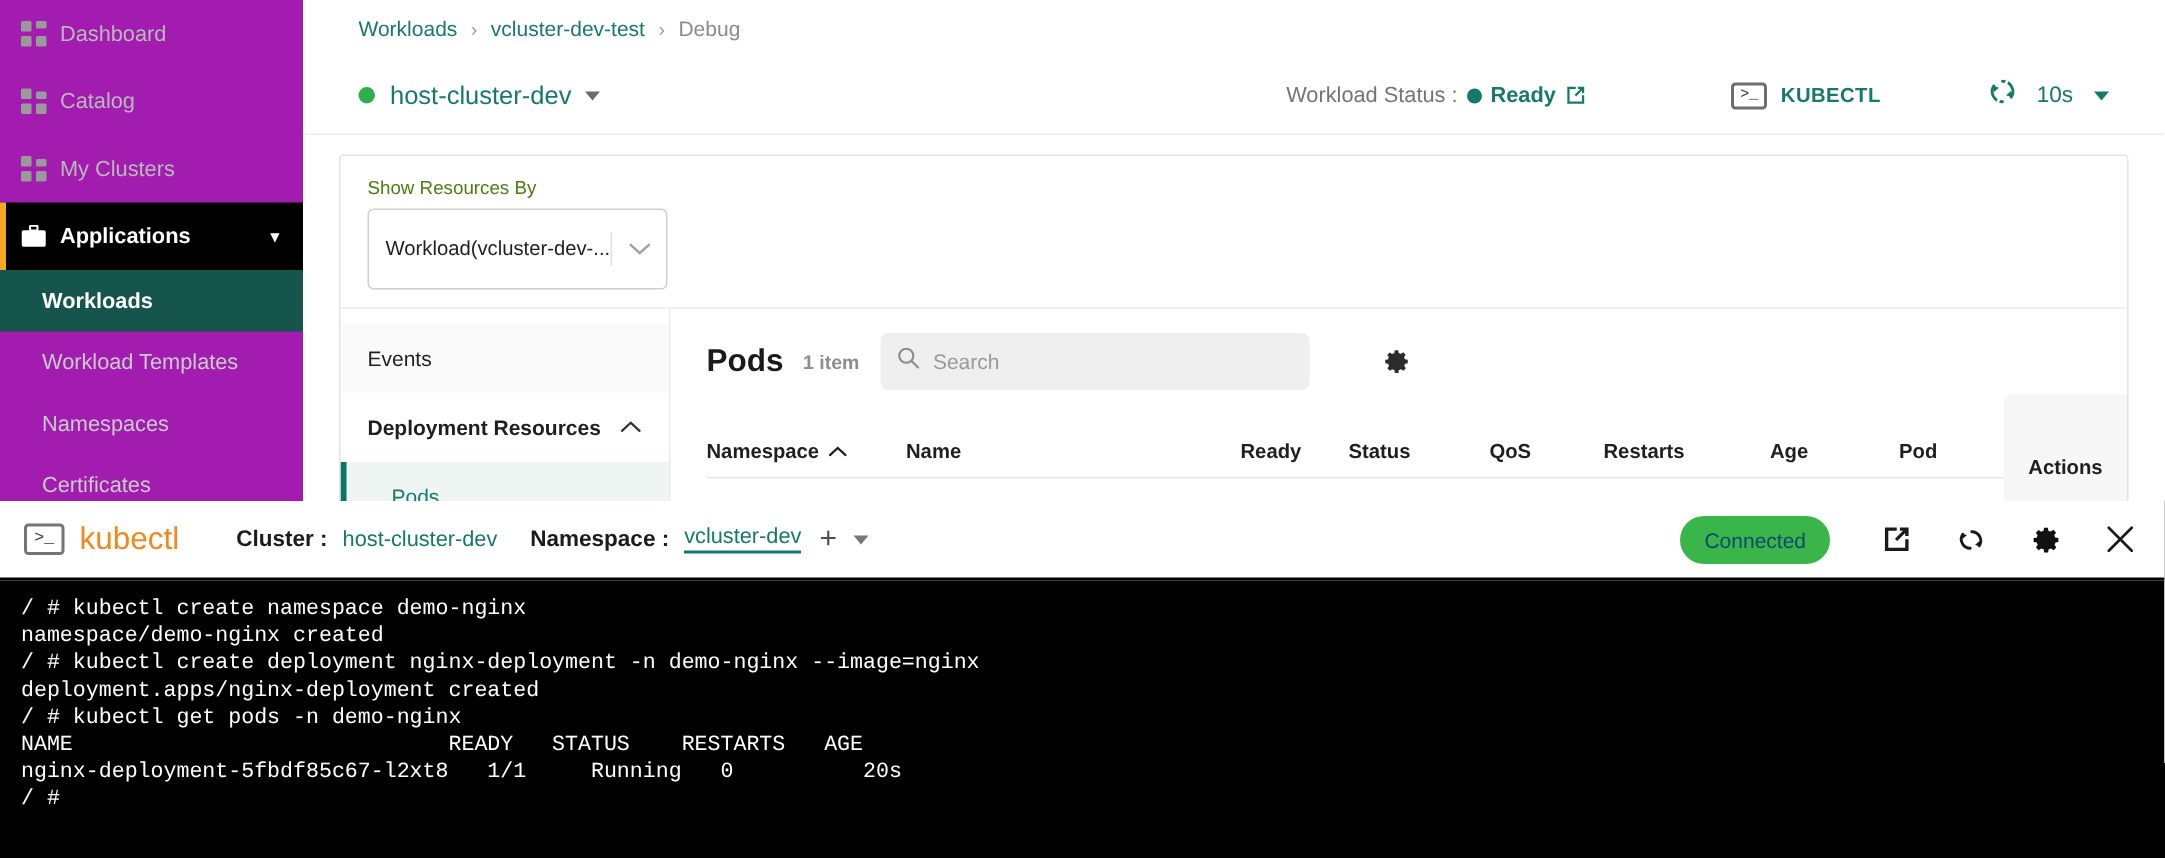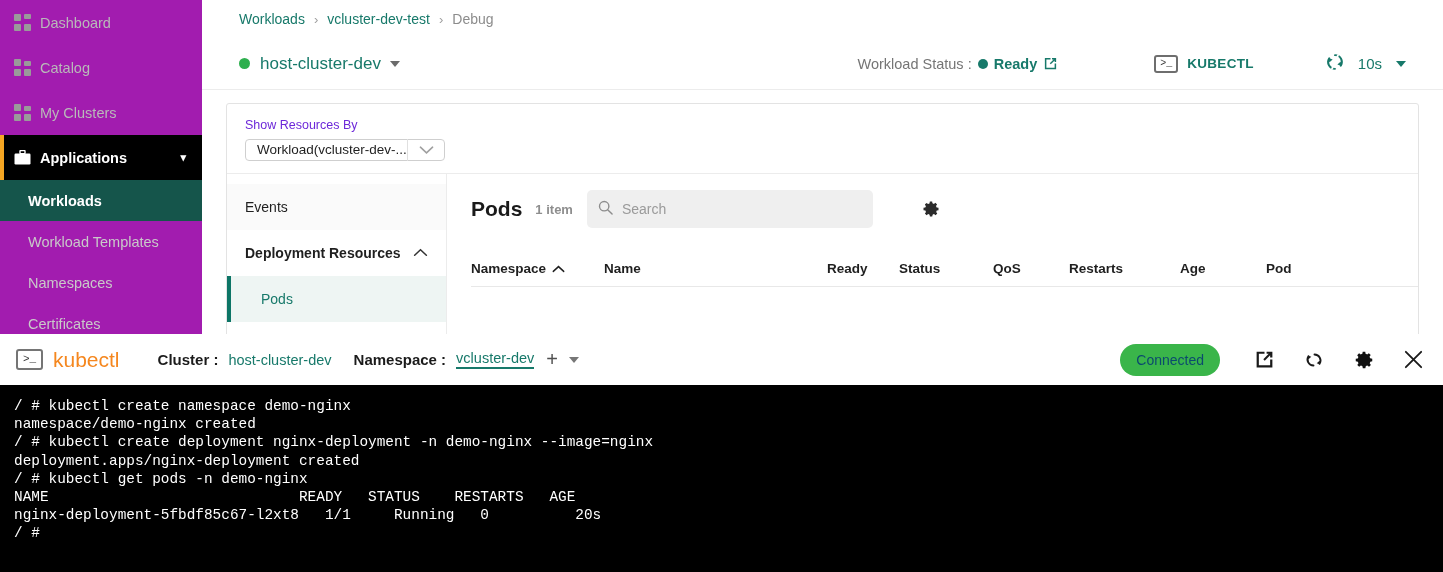--- a/index.html
+++ b/index.html
@@ -96,23 +96,23 @@
 
   .panel {
     margin: 13px 24px 0 24px;
     border: 1px solid #e3e3e3;
     border-radius: 3px;
     height: 300px;
     overflow: hidden;
     position: relative;
   }
   .panel-top { padding: 14px 18px 12px 18px; border-bottom: 1px solid #ececec; }
-  .srb-label { font-size: 12.5px; color: #6d28d9; margin-bottom: 7px; }
+  .srb-label { font-size: 12.5px; color: #4d7c0f; margin-bottom: 7px; }
   .srb-select {
-    width: 200px; height: 22px;
+    width: 200px; height: 54px;
     border: 1px solid #cfcfcf; border-radius: 4px;
     display: flex; align-items: center;
     background: #fff; cursor: pointer;
   }
   .srb-value {
     flex: 1; padding-left: 11px; font-size: 13.5px; color: #1f1f1f;
     white-space: nowrap; overflow: hidden;
     border-right: 1px solid #e0e0e0; height: 22px; line-height: 22px;
   }
   .srb-arrow { width: 36px; display: flex; align-items: center; justify-content: center; color: #9a9a9a; }
@@ -407,20 +407,21 @@
               </span>
             </span>
             <span class="c" style="left:157px">Name</span>
             <span class="c" style="left:380px">Ready</span>
             <span class="c" style="left:452px">Status</span>
             <span class="c" style="left:546px">QoS</span>
             <span class="c" style="left:622px">Restarts</span>
             <span class="c" style="left:733px">Age</span>
             <span class="c" style="left:819px">Pod</span>
             <span class="col-underline"></span>
+            <span class="actions-col">Actions</span>
           </div>
 
         </div>
       </div>
     </div>
   </div>
 
   <div class="kube-panel">
 
     <div class="kube-bar">

